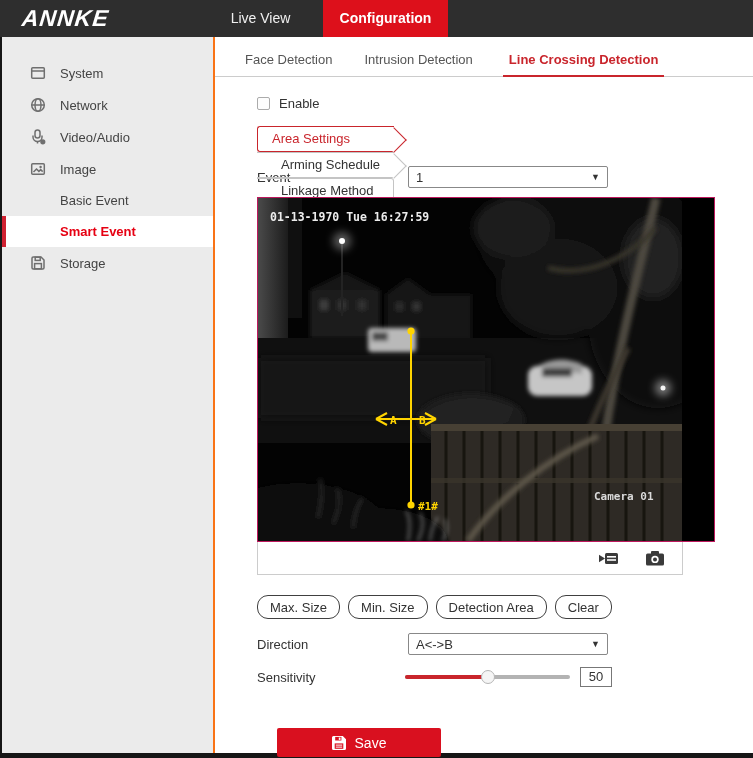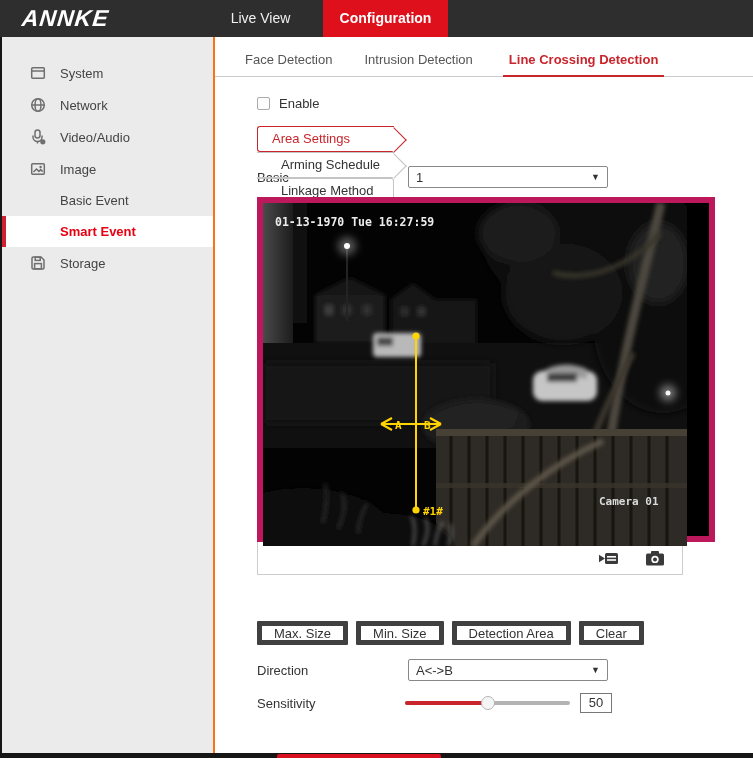--- a/index.html
+++ b/index.html
@@ -87,36 +87,35 @@
   .select {
     width: 200px; height: 22px; border: 1px solid #888; border-radius: 2px;
     background: #fff; display: flex; align-items: center; justify-content: space-between;
     padding: 0 7px; cursor: pointer;
   }
   .select .arr { font-size: 9px; color: #333; }
   .row-line { margin-top: 14px; }
   
   .video-box {
     width: 458px; height: 345px; margin: 9px 0 0 42px;
-    border: 6px solid #be185d; position: relative; background: #000;
+    border: 1px solid #be185d; position: relative; background: #000;
   }
   .video-toolbar {
     width: 426px; height: 33px; margin-left: 42px;
     border: 1px solid #ccc; border-top: none;
     display: flex; align-items: center; justify-content: flex-end;
     gap: 27px; padding-right: 18px;
   }
   .tool-ic { cursor: pointer; display: flex; }
   
   .btn-row { display: flex; gap: 8px; margin: 20px 0 0 42px; }
   .btn {
-    height: 24px; padding: 0 12px; background: #fff; border: 5px solid #404040;
-    border-radius: 1px; font-size: 13px; color: #333; cursor: pointer;
+    height: 24px; padding: 0 12px; background: #fff; border: 1px solid #404040;
+    border-radius: 11px; font-size: 13px; color: #333; cursor: pointer;
     font-family: "Liberation Sans", sans-serif;
-    margin-top: 26px;
   }
   .row-direction { margin-top: 14px; }
   .row-sens { margin-top: 12px; }
   
   .slider { position: relative; width: 165px; height: 14px; margin-left: -3px; }
   .slider .track {
     position: absolute; left: 0; top: 5px; width: 100%; height: 4px;
     background: #b3b3b3; border-radius: 2px;
   }
   .slider .fill {
@@ -243,21 +242,21 @@
       <div class="subtab mid">
         <span>Arming Schedule</span>
         <span class="chev"></span>
       </div>
       <div class="subtab last">
         <span>Linkage Method</span>
       </div>
     </div>
 
     <div class="form-row row-line">
-      <span class="form-label">Basic</span>
+      <span class="form-label">Event</span>
       <div class="select">
         <span>1</span>
         <span class="arr">▼</span>
       </div>
     </div>
 
     
     <div class="video-box">
       <svg width="424" height="343" viewBox="0 0 424 343">
         <defs>

